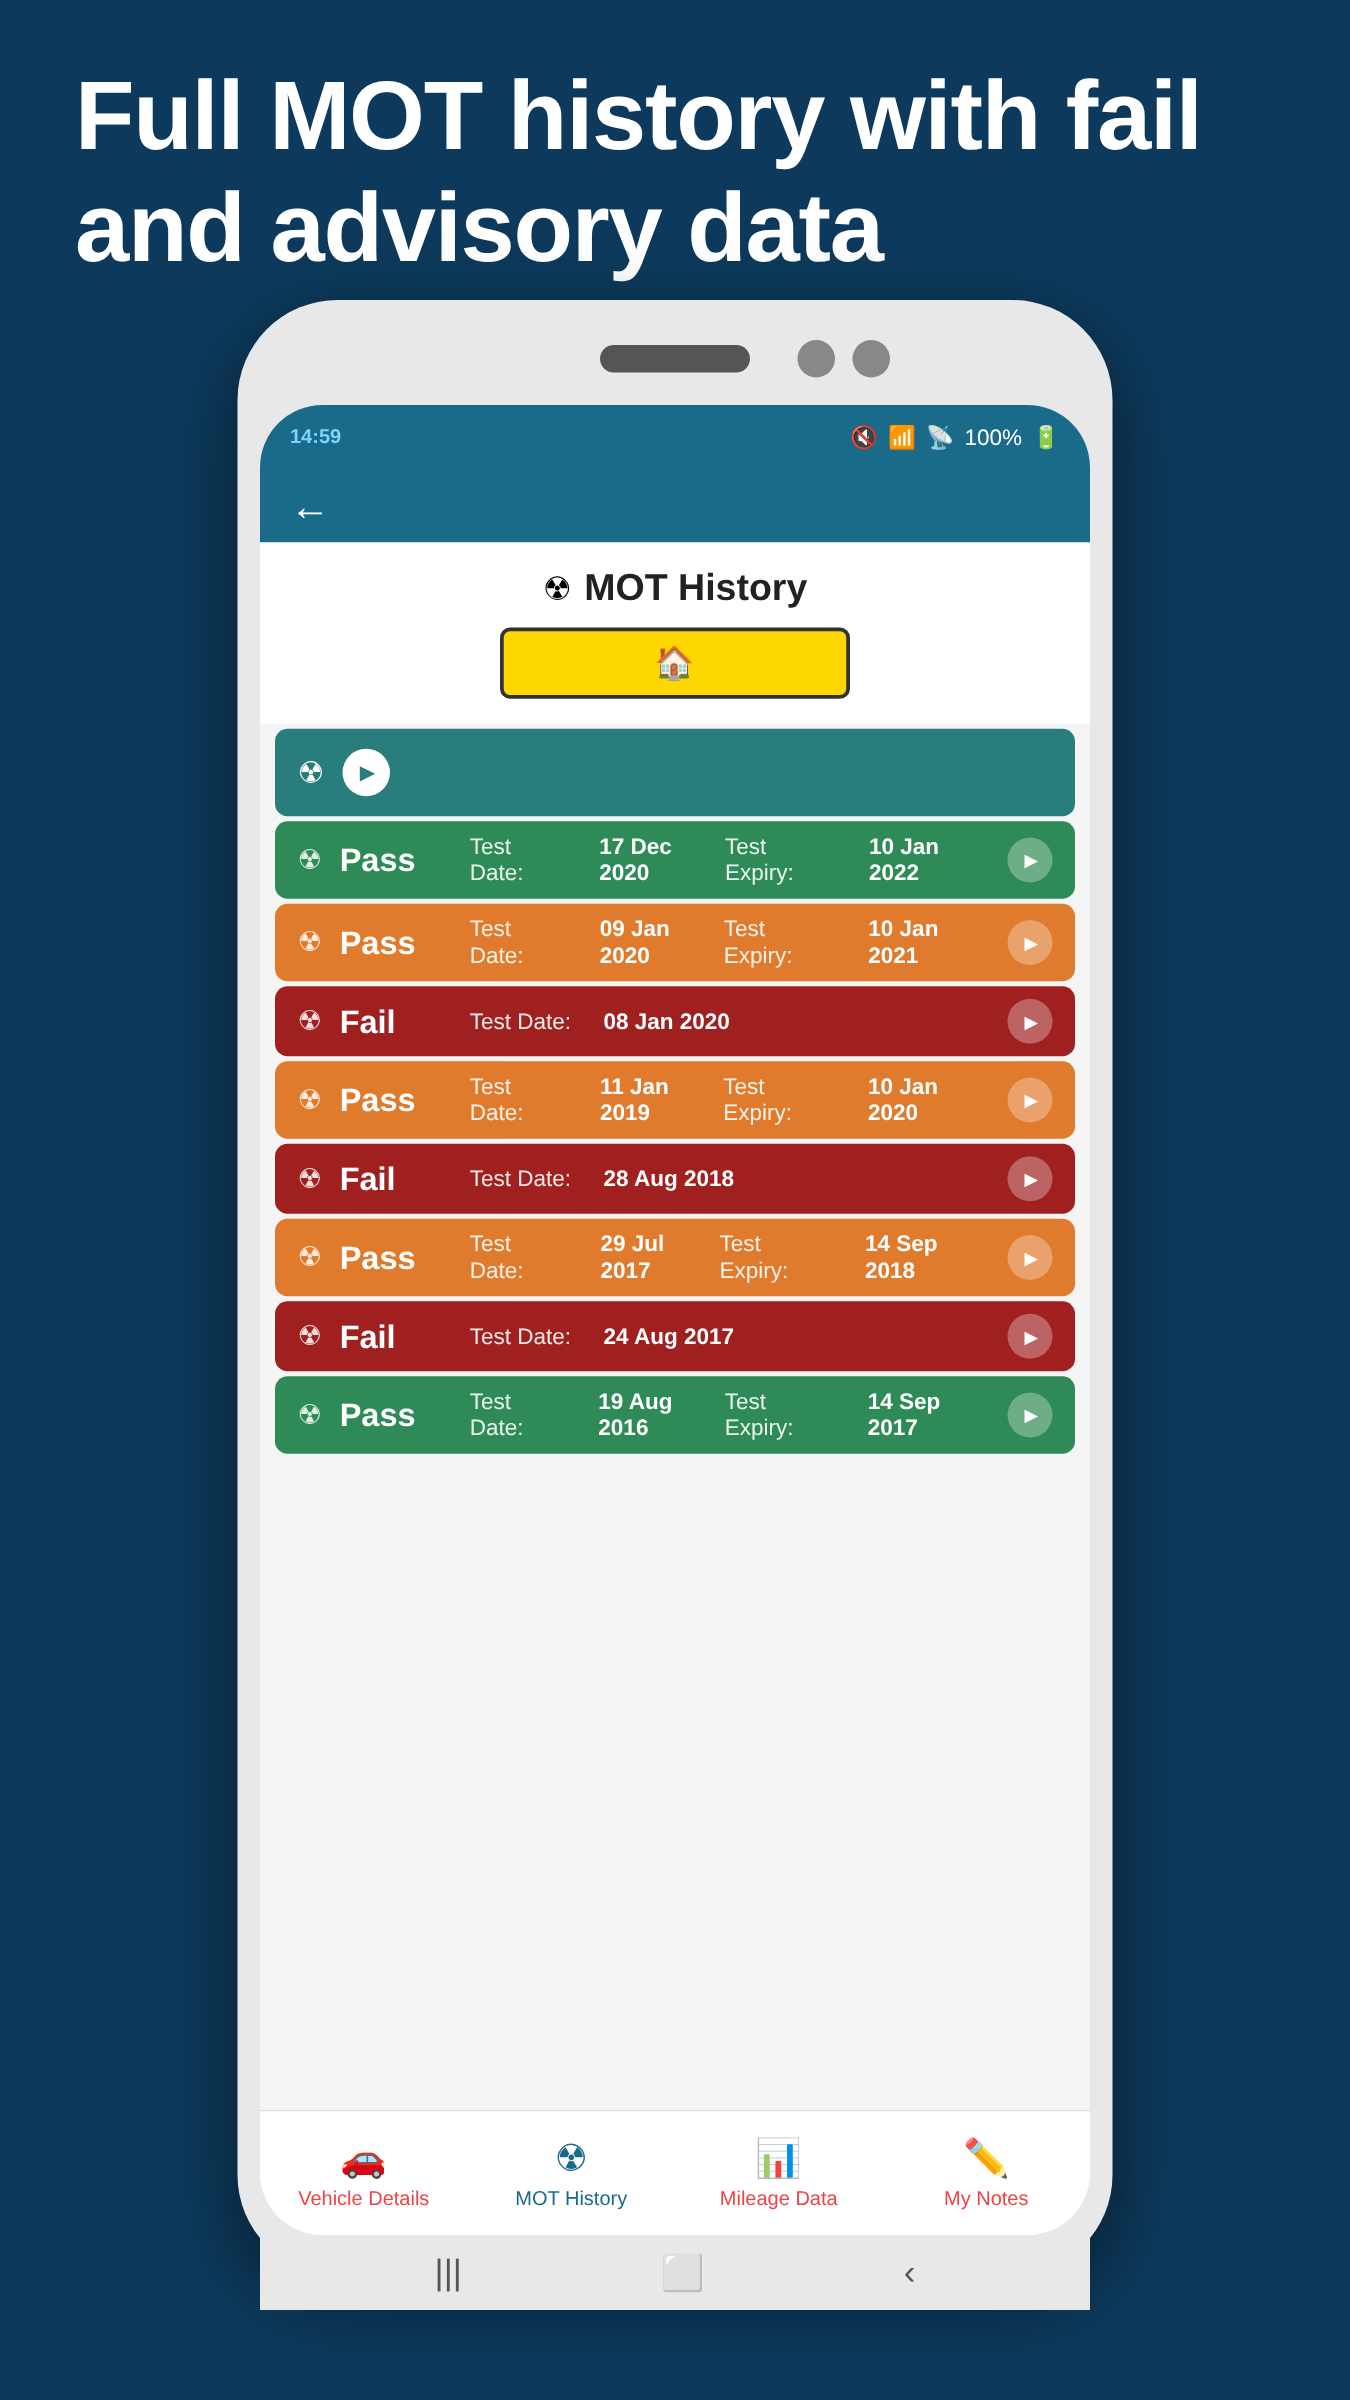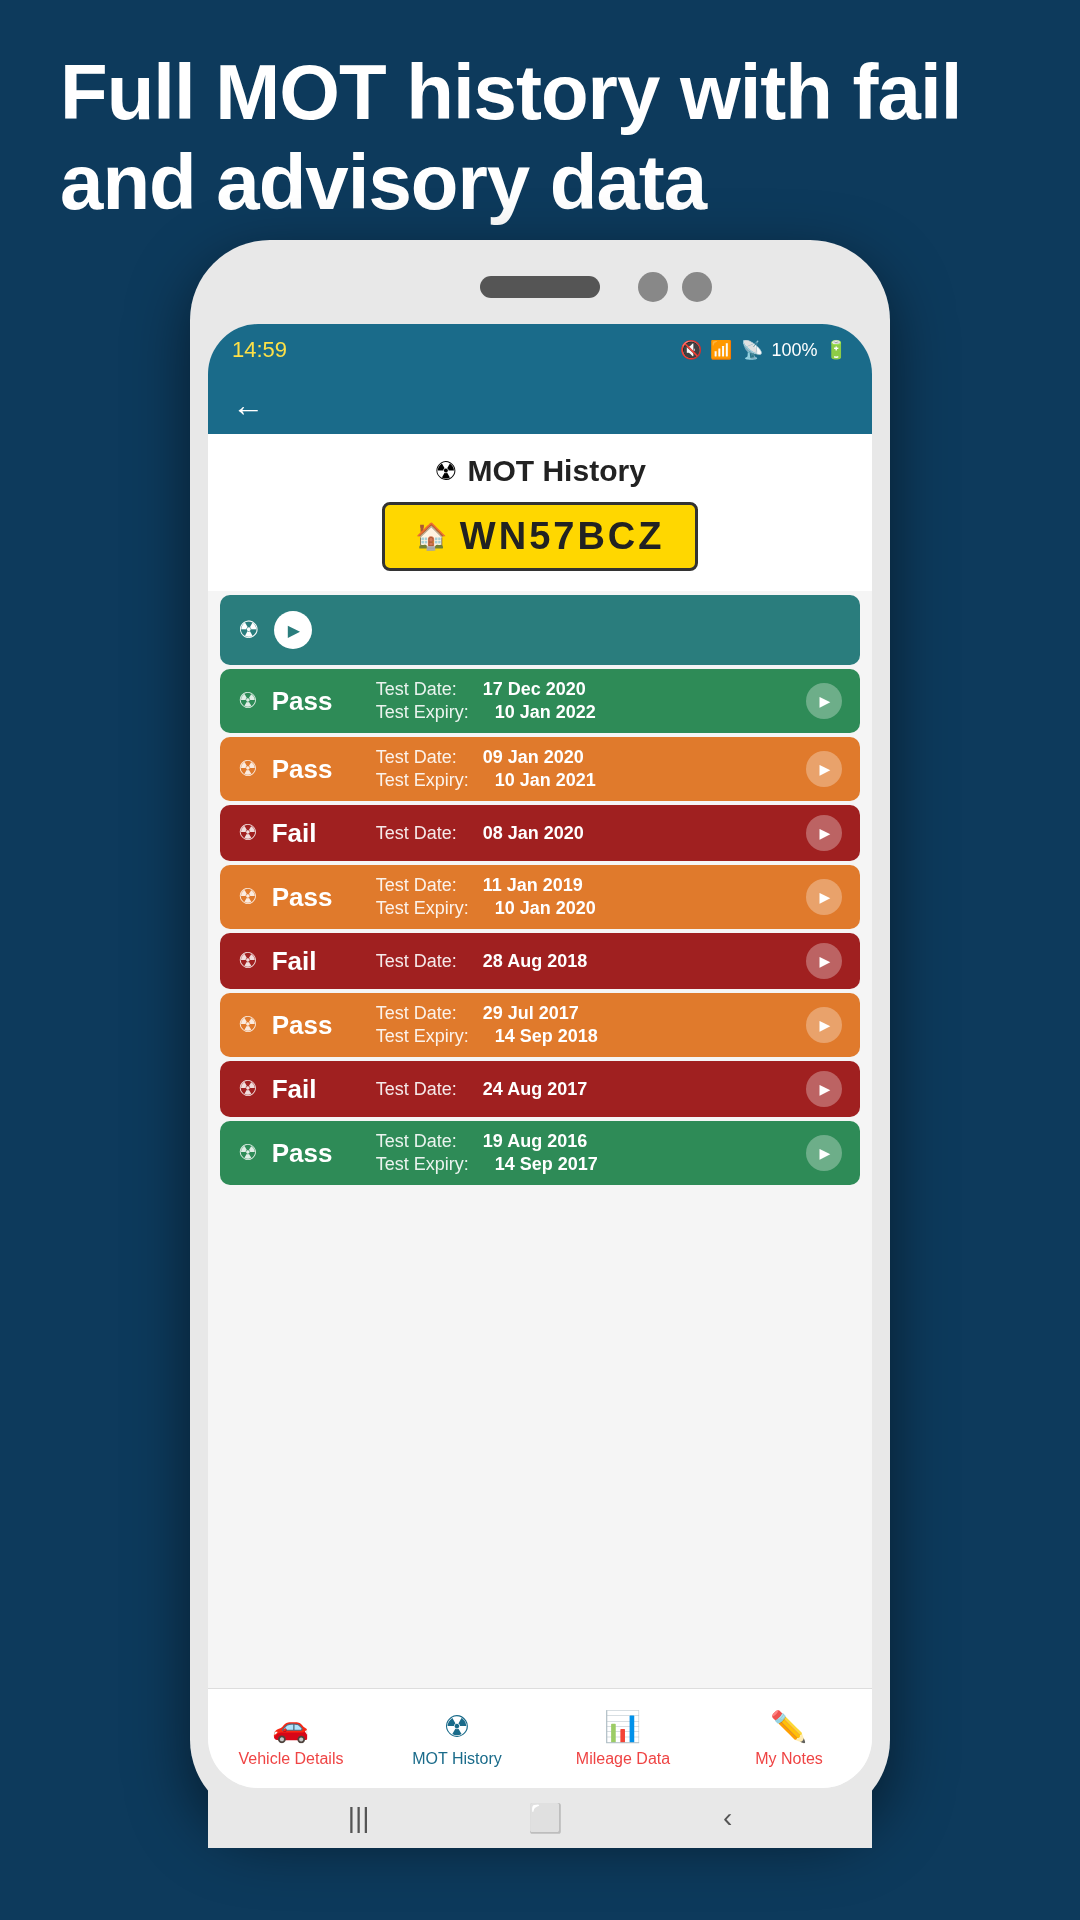--- a/index.html
+++ b/index.html
@@ -83,23 +83,23 @@
     .status-bar {
       background: #1a6b8a;
       display: flex;
       justify-content: space-between;
       align-items: center;
       padding: 10px 24px;
       height: 52px;
       flex-shrink: 0;
     }
     .status-time {
-      color: #fde047;
-      font-size: 22px;
-      font-weight: normal;
+      color: #7dd3fc;
+      font-size: 16px;
+      font-weight: bold;
     }
     .status-icons {
       display: flex;
       align-items: center;
       gap: 8px;
       color: white;
       font-size: 18px;
     }
 
     
@@ -245,23 +245,22 @@
     .mot-row-result {
       color: white;
       font-size: 26px;
       font-weight: bold;
       width: 90px;
       flex-shrink: 0;
     }
     .mot-row-dates {
       flex: 1;
       display: flex;
-      flex-direction: column;
+      flex-direction: row;
       gap: 2px;
-      text-align: center;
     }
     .mot-date-line {
       color: white;
       font-size: 18px;
       display: flex;
       gap: 8px;
     }
     .date-label {
       opacity: 0.9;
     }
@@ -367,21 +366,20 @@
     <div class="screen-content">
 
       <div class="mot-title-bar">
         <span class="mot-title-icon">☢</span>
         <span class="mot-title-text">MOT History</span>
       </div>
 
       <div class="plate-container">
         <div class="license-plate">
           <span class="plate-icon">🏠</span>
-          <span class="plate-text">WN57BCZ</span>
         </div>
       </div>
 
       <div class="mot-list">
 
         <div class="insights-card">
           <span class="insights-icon">☢</span>
           <div class="play-btn"></div>
         </div>
 

